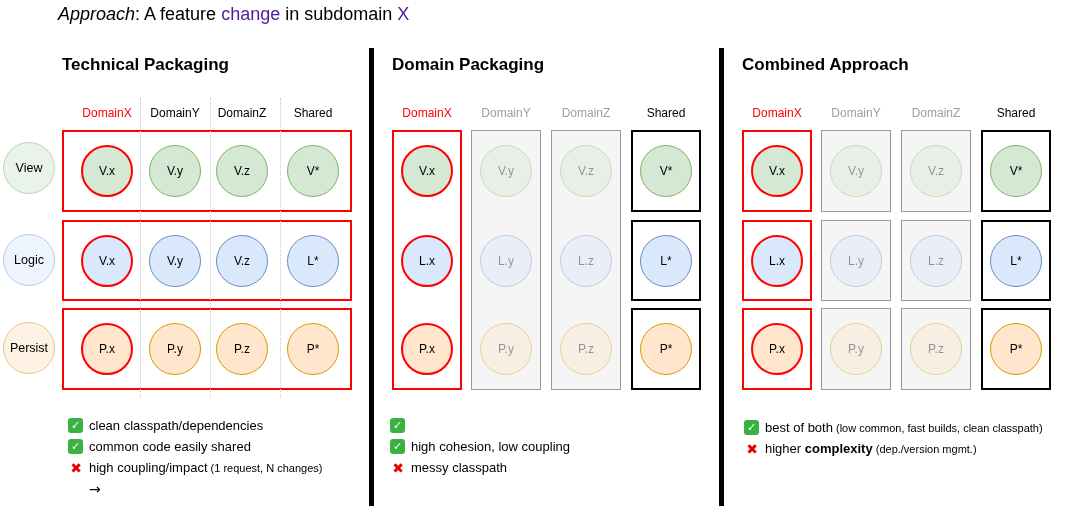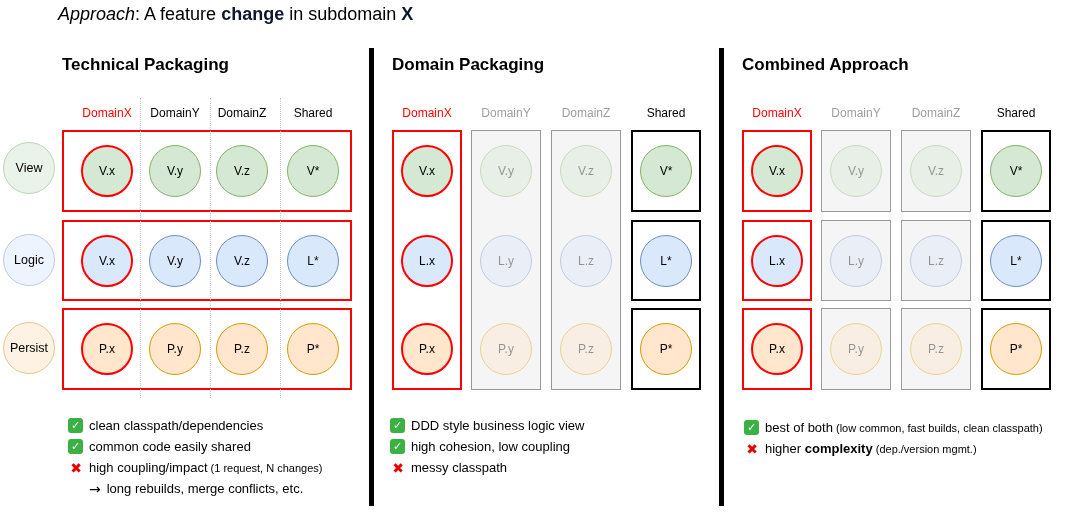--- a/index.html
+++ b/index.html
@@ -2,21 +2,21 @@
 <html><head>
 <meta charset="utf-8">
 <style>
   html,body{margin:0;padding:0;background:#fff;}
   body{font-family:"Liberation Sans","DejaVu Sans",sans-serif;color:#000;}
   .canvas{position:relative;width:1084px;height:515px;background:#fff;overflow:hidden;}
 
   
   .title{position:absolute;left:58px;top:4px;font-size:18px;white-space:nowrap;}
   .title .it{font-style:italic;}
-  .title .red{color:#0f172a;font-weight:bold;}
+  .title .red{color:#4c1d95;}
 
   
   .divider{position:absolute;top:48px;width:5px;height:458px;background:#000;}
 
   
   .heading{position:absolute;top:55px;font-size:17px;font-weight:bold;text-align:left;}
 
   
   .colh{position:absolute;top:106px;width:70px;font-size:12px;text-align:center;white-space:nowrap;}
   .colh.red{color:#ff0000;}
@@ -110,21 +110,20 @@
       <div class="bullet">
         <span class="icon-check">✓</span>
         <span class="btxt">common code easily shared</span>
       </div>
       <div class="bullet">
         <span class="icon-cross">✖</span>
         <span class="btxt"><span>high coupling/impact</span><span class="small"> (1 request, N changes)</span></span>
       </div>
       <div class="bullet">
         <span class="icon-arrow">→</span>
-        <span class="btxt">long rebuilds, merge conflicts, etc.</span>
       </div>
     </div>
   </div>
 
   <div>
     <div class="heading" style="left:392px;width:328px">Domain Packaging</div>
 
     <div class="colh red" style="left:392px">DomainX</div>
     <div class="colh muted" style="left:471px">DomainY</div>
     <div class="colh muted" style="left:551px">DomainZ</div>
@@ -148,21 +147,20 @@
     <div class="circle blue" style="left:640px;top:235px">L*</div>
 
     <div class="circle orange hl" style="left:401px;top:323px">P.x</div>
     <div class="circle orange faded" style="left:480px;top:323px">P.y</div>
     <div class="circle orange faded" style="left:560px;top:323px">P.z</div>
     <div class="circle orange" style="left:640px;top:323px">P*</div>
 
     <div class="bullets" style="left:390px;top:415px">
       <div class="bullet">
         <span class="icon-check">✓</span>
-        <span class="btxt">DDD style business logic view</span>
       </div>
       <div class="bullet">
         <span class="icon-check">✓</span>
         <span class="btxt">high cohesion, low coupling</span>
       </div>
       <div class="bullet">
         <span class="icon-cross">✖</span>
         <span class="btxt">messy classpath</span>
       </div>
     </div>

